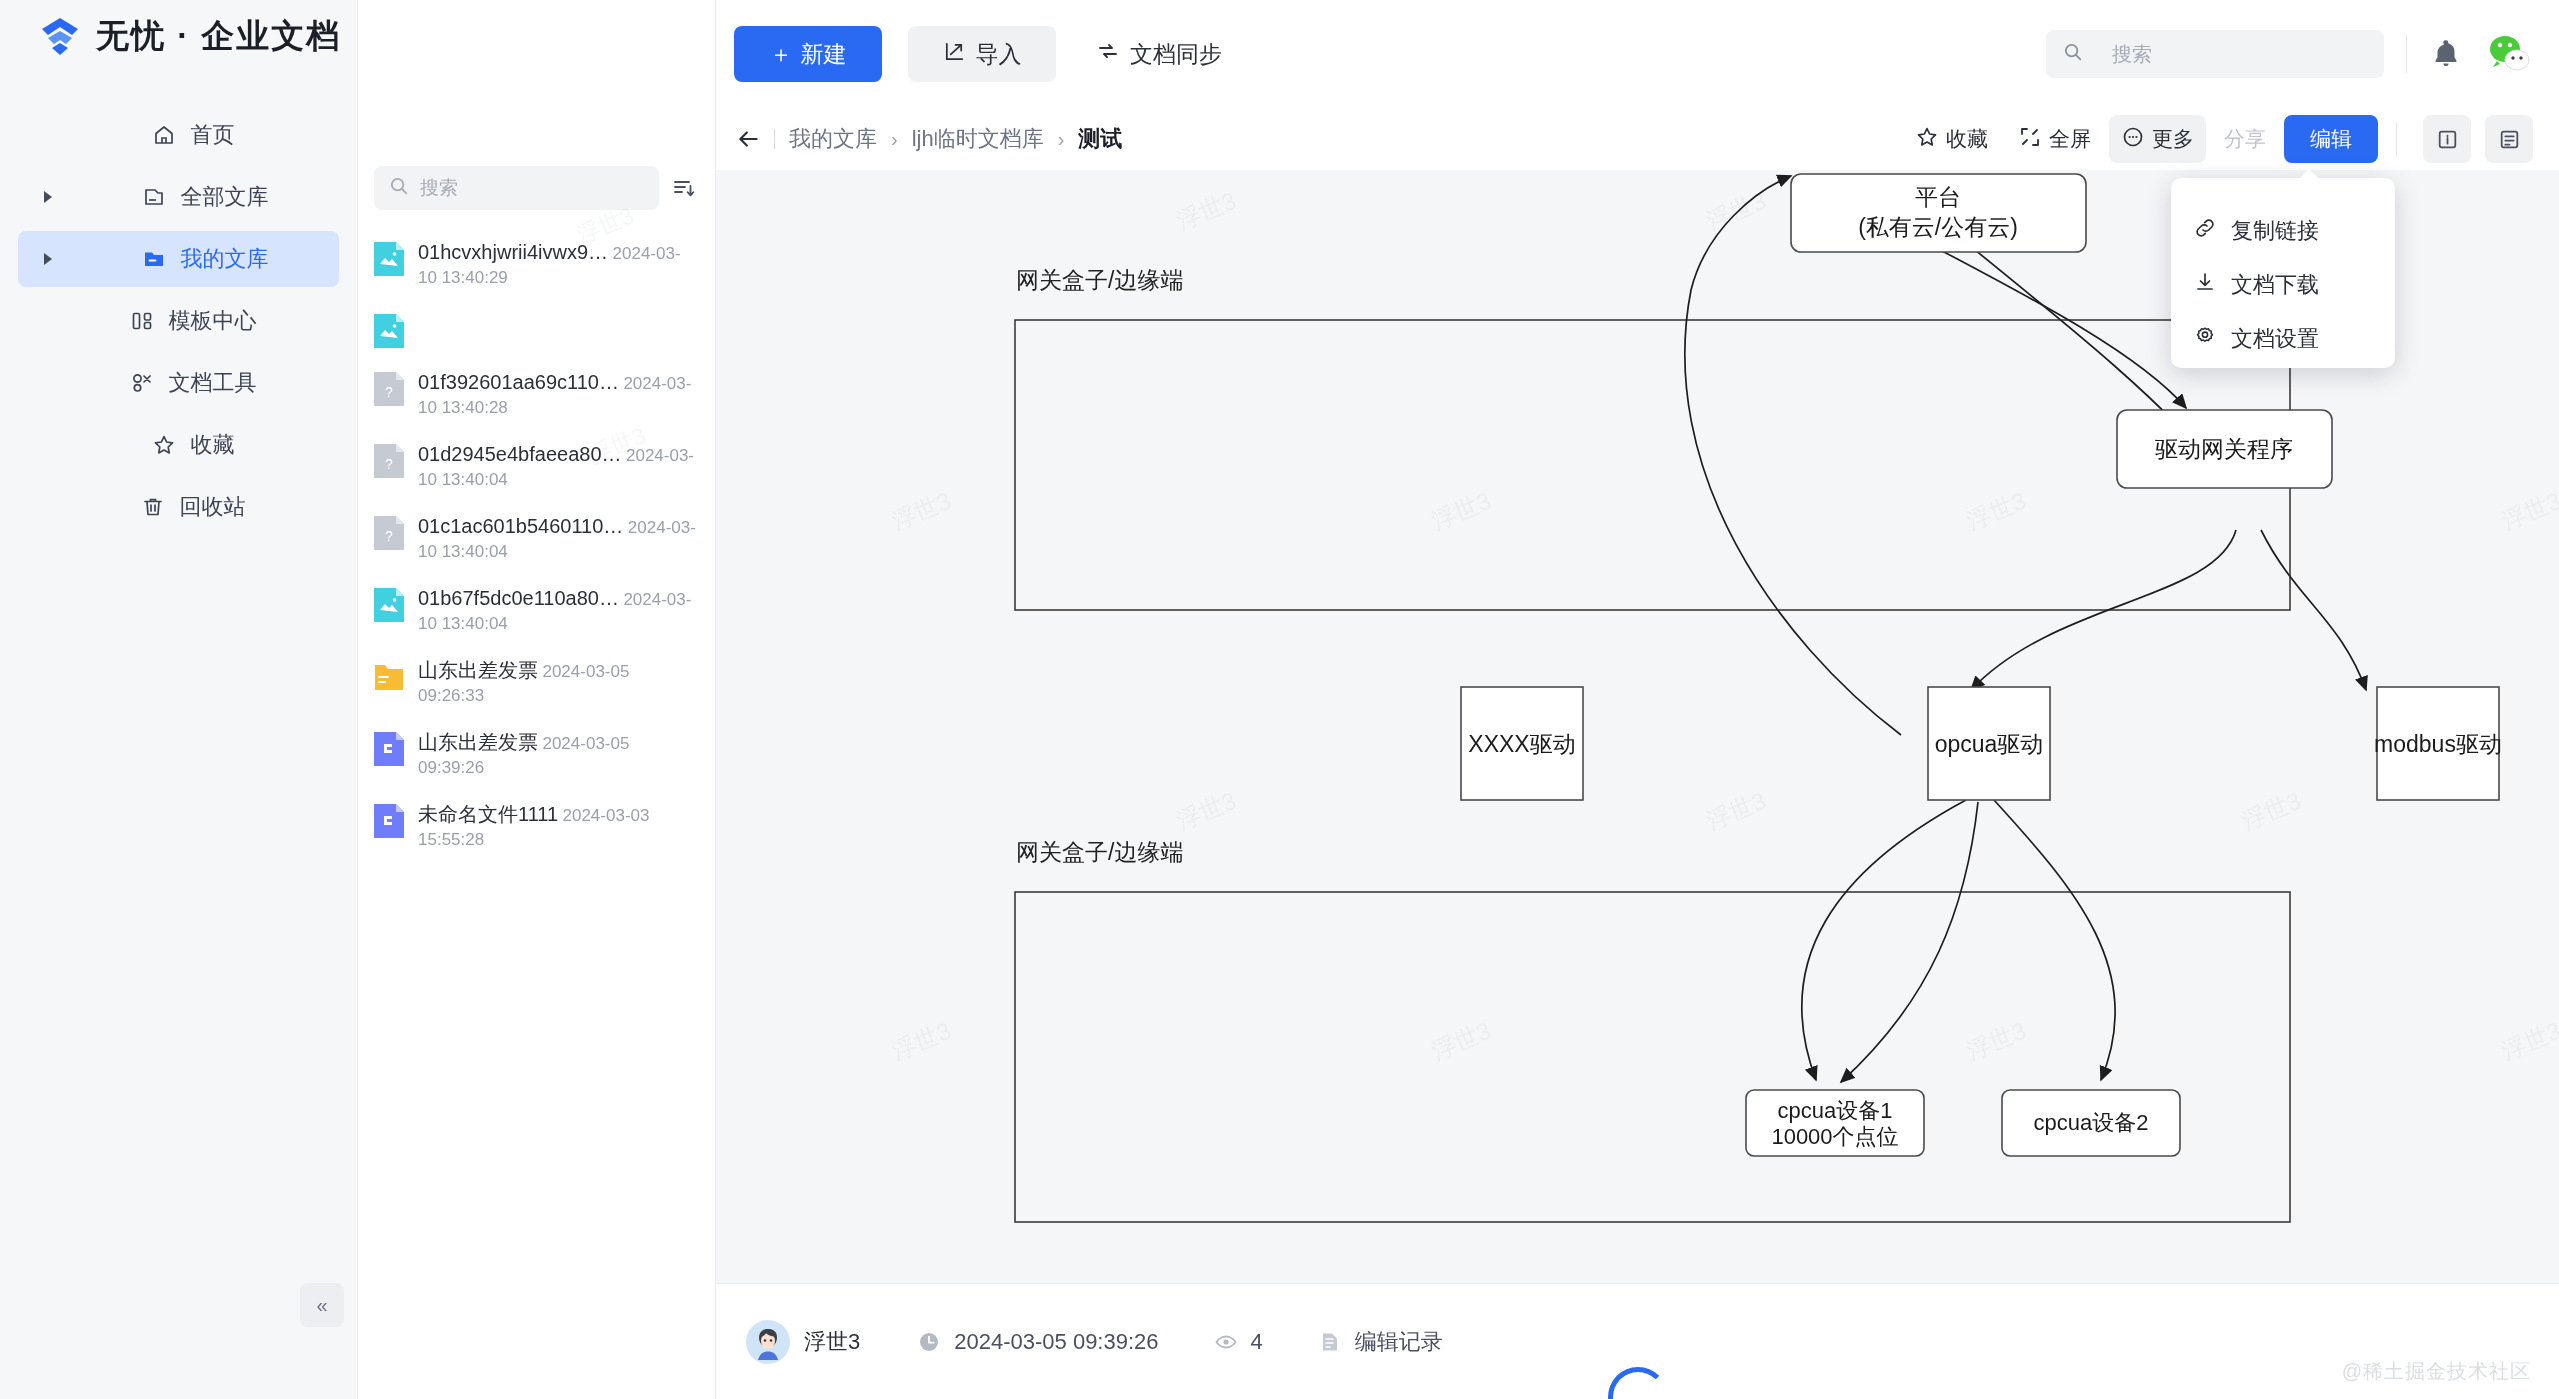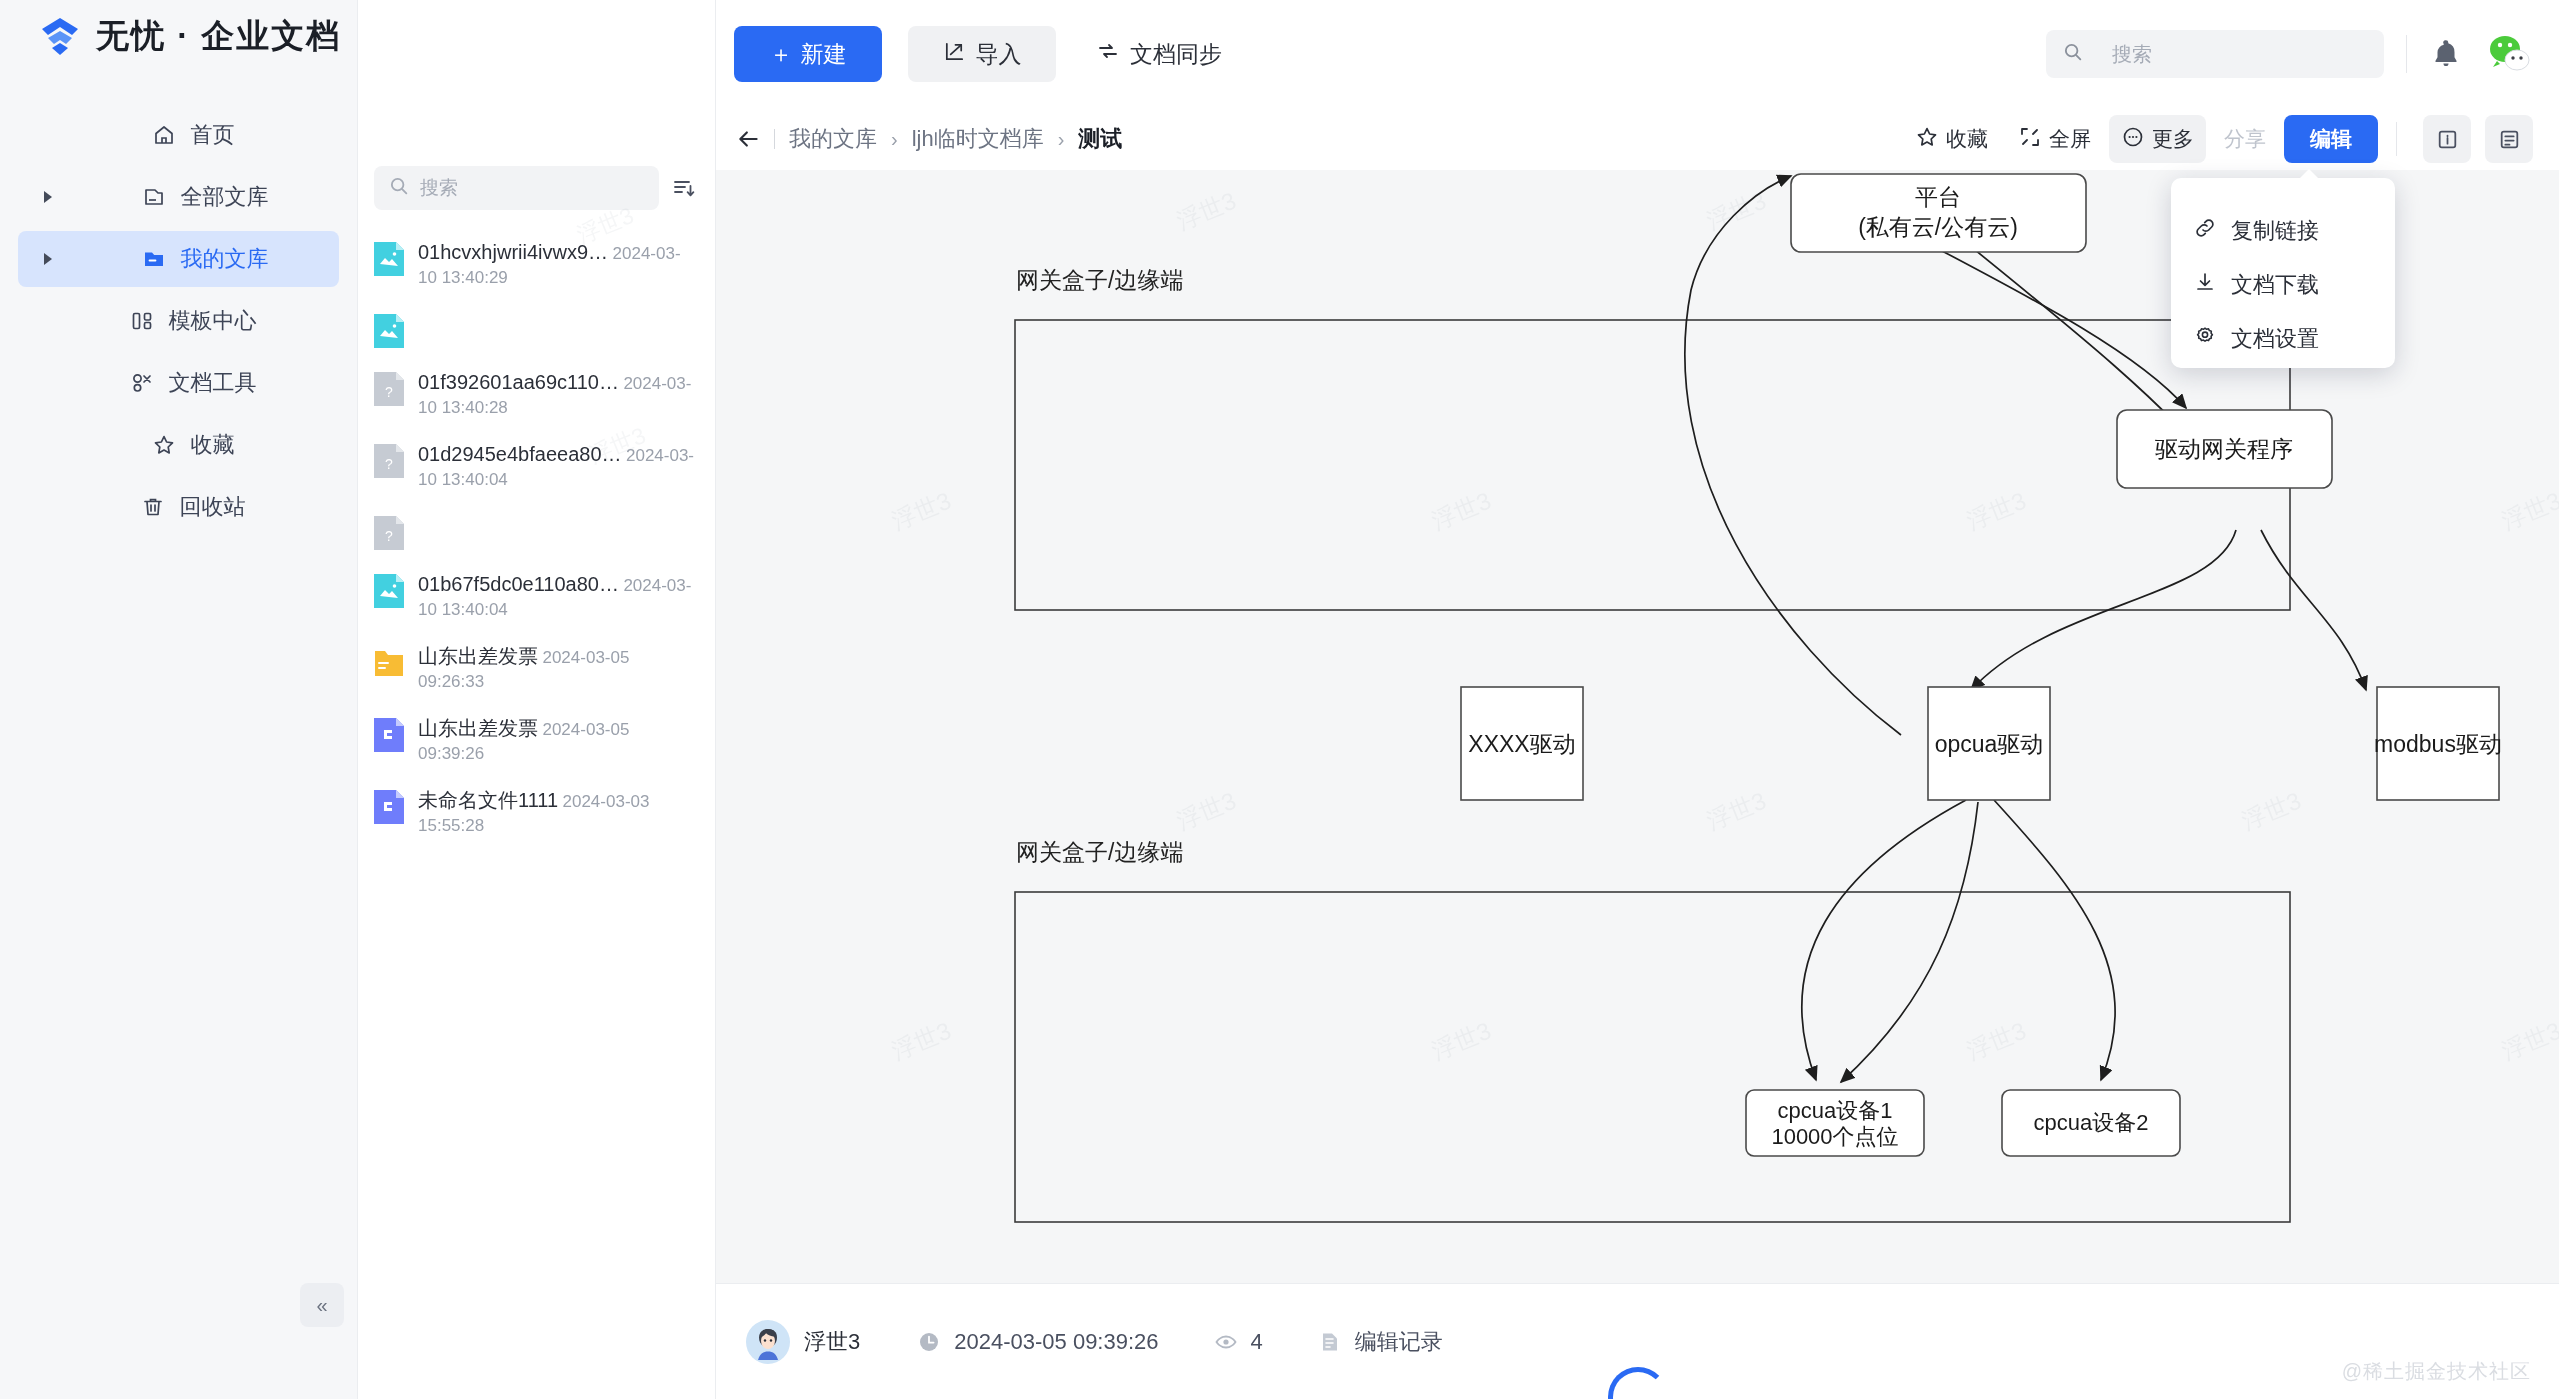--- a/index.html
+++ b/index.html
@@ -124,21 +124,21 @@
 
   .actionbar { position: absolute; right: 26px; top: 108px; height: 62px; display: flex; align-items: center; gap: 6px; }
   .act {
     height: 48px; padding: 0 12px; border-radius: 8px;
     display: flex; align-items: center; gap: 7px;
     font-size: 21px; color: #2b2f38; cursor: pointer; background: transparent;
     border: none; font-family: inherit; white-space: nowrap;
   }
   .act.hl { background: #f0f1f3; }
   .act.disabled { color: #bfc4cd; cursor: default; }
-  .act.primary { background: #2a6af3; color: #fff; padding: 0 26px; font-weight: 700; }
+  .act.primary { background: #2a6af3; color: #fff; padding: 0 26px; font-weight: 400; }
   .act-sep { width: 1px; height: 34px; background: #e5e7eb; margin: 0 12px; }
   .act-ic-btn {
     width: 48px; height: 48px; border-radius: 8px; background: #f0f1f3;
     display: flex; align-items: center; justify-content: center; cursor: pointer; margin-left: 8px;
   }
 
   
   .dropdown {
     position: absolute; right: 164px; top: 178px; width: 224px;
     background: #fff; border-radius: 10px;
@@ -368,20 +368,24 @@
         </span>
       </div>
 
       <div class="fl-item">
         <span class="fl-icon">
           <svg viewBox="0 0 30 34" width="30" height="34">
             <path d="M0 0h22l8 8v26H0Z" fill="#c6cbd3"></path>
               <path d="M22 0l8 8h-8Z" fill="#e4e7eb"></path>
             <text x="11" y="25" font-size="14" fill="#ffffff" font-family="sans-serif">?</text>
           </svg>
+        </span>
+        <span class="fl-meta">
+          <span class="fl-name">01c1ac601b5460110…</span>
+          <span class="fl-date">2024-03-10 13:40:04</span>
         </span>
       </div>
 
       <div class="fl-item">
         <span class="fl-icon">
           <svg viewBox="0 0 30 34" width="30" height="34">
             <path d="M0 0h22l8 8v26H0Z" fill="#42d0e0"></path>
               <path d="M22 0l8 8h-8Z" fill="#b9f0f6"></path>
             <path d="M6 22 l5-6 4 4 3-3 6 7Z" fill="#ffffff"></path>
               <circle cx="20.5" cy="12" r="1.8" fill="#ffffff"></circle>

